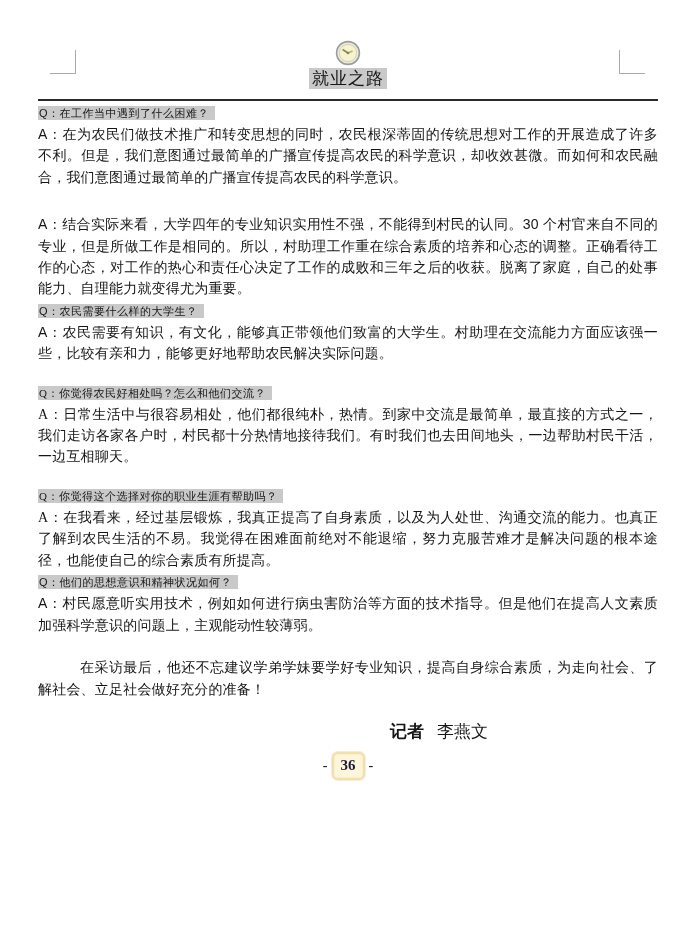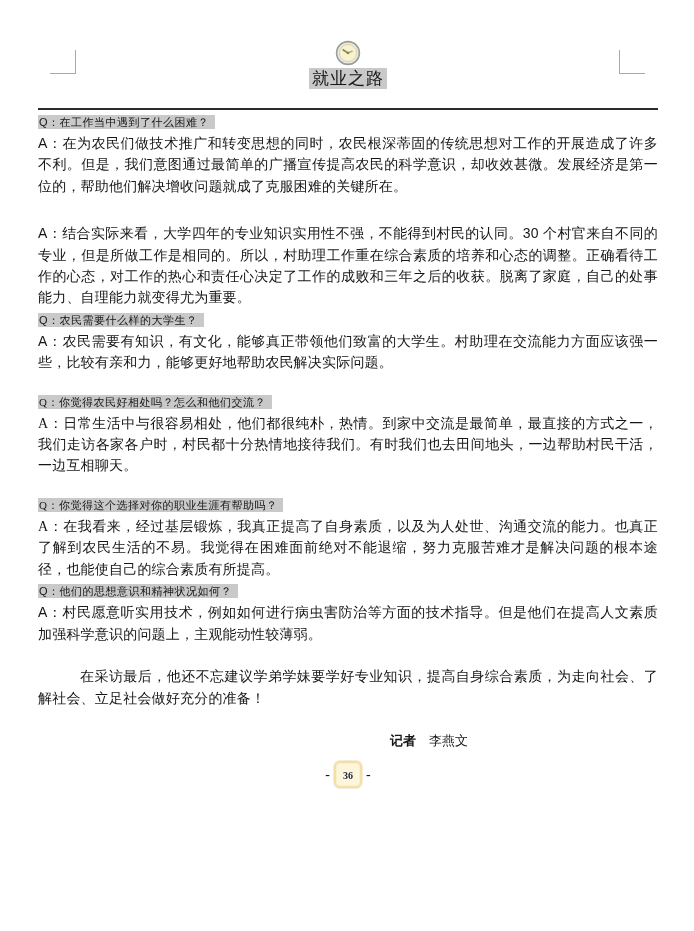--- a/index.html
+++ b/index.html
@@ -14,21 +14,21 @@
     overflow:hidden;
   }
 
   
   .crop { position:absolute; }
   .crop-tl { left:50px; top:50px; width:25px; height:23px;
              border-right:1px solid #a9a9a9; border-bottom:1px solid #a9a9a9; }
   .crop-tr { left:619px; top:50px; width:25px; height:23px;
              border-left:1px solid #a9a9a9; border-bottom:1px solid #a9a9a9; }
 
-  .header { text-align:center; border-bottom:2px solid #2b2b2b; padding-bottom:18px; }
+  .header { text-align:center; border-bottom:2px solid #2b2b2b; padding-bottom:9px; }
   .clock-wrap { height:27px; line-height:0; }
   .title-row { height:23px; line-height:23px; }
   .hl { background:#c9c9c9; }
   .doc-title { font-size:17px; letter-spacing:1px; padding:1px 3px; }
 
   .content { margin-top:1px; }
 
   .qa-block { margin:0; }
   .qa-block.sp-lg { margin-top:26px; }
   .qa-block.sp-md { margin-top:17px;font-family:Liberation Serif, serif; }
@@ -42,38 +42,38 @@
     margin:0; text-align:justify;
     letter-spacing:0.2px;
   }
 
   .closing {
     font-size:14px; line-height:22px;
     margin:20px 0 0 0; text-align:justify;
     text-indent:42px; letter-spacing:0.2px;
   }
 
-  .bylines { margin:20px 0 0 352px; font-size:13px; line-height:23px; }
+  .bylines { margin:20px 0 0 352px; font-size:17px; line-height:23px; }
   .byline-label { font-weight:bold; margin-right:13px; }
 
   .footer { text-align:center; margin-top:9px; font-size:14px; }
   .dash { font-family:"Liberation Serif", serif; color:#111; vertical-align:middle; }
   .stamp {
     display:inline-block;
     background:#fdf6da;
     border:2px solid #f2e0a9;
     border-radius:6px;
     box-shadow: inset 0 0 0 1px #fbf0cd, 0 0 0 1px #f7ead9;
     padding:3px 7px 4px 7px;
     margin:0 4px;
     vertical-align:middle;
   }
   .page-num {
     font-family:"Liberation Serif", serif;
-    font-weight:bold; font-size:10px; color:#1c1c3a;
+    font-weight:bold; font-size:15px; color:#1c1c3a;
   }
 </style>
 </head>
 <body>
 
 <div class="page">
 
   <div class="crop crop-tl"></div>
   <div class="crop crop-tr"></div>
 
@@ -89,21 +89,21 @@
     </div>
     <div class="title-row">
       <span class="hl doc-title">就业之路</span>
     </div>
   </div>
 
   <div class="content">
 
     <section class="qa-block">
       <div class="q-line"><span class="hl q-text">Q：在工作当中遇到了什么困难？</span></div>
-      <p class="a-text">A：在为农民们做技术推广和转变思想的同时，农民根深蒂固的传统思想对工作的开展造成了许多不利。但是，我们意图通过最简单的广播宣传提高农民的科学意识，却收效甚微。发展经济是第一位的，帮助他们解决增收问题就成了克服困难的关键所在。</p>
+      <p class="a-text">A：在为农民们做技术推广和转变思想的同时，农民根深蒂固的传统思想对工作的开展造成了许多不利。但是，我们意图通过最简单的广播宣传提高农民的科学意识，却收效甚微。而如何和农民融合，我们意图通过最简单的广播宣传提高农民的科学意识。</p>
     </section>
 
     <section class="qa-block sp-lg">
       <p class="a-text">A：结合实际来看，大学四年的专业知识实用性不强，不能得到村民的认同。30 个村官来自不同的专业，但是所做工作是相同的。所以，村助理工作重在综合素质的培养和心态的调整。正确看待工作的心态，对工作的热心和责任心决定了工作的成败和三年之后的收获。脱离了家庭，自己的处事能力、自理能力就变得尤为重要。</p>
     </section>
 
     <section class="qa-block">
       <div class="q-line"><span class="hl q-text">Q：农民需要什么样的大学生？</span></div>
       <p class="a-text">A：农民需要有知识，有文化，能够真正带领他们致富的大学生。村助理在交流能力方面应该强一些，比较有亲和力，能够更好地帮助农民解决实际问题。</p>
     </section>

